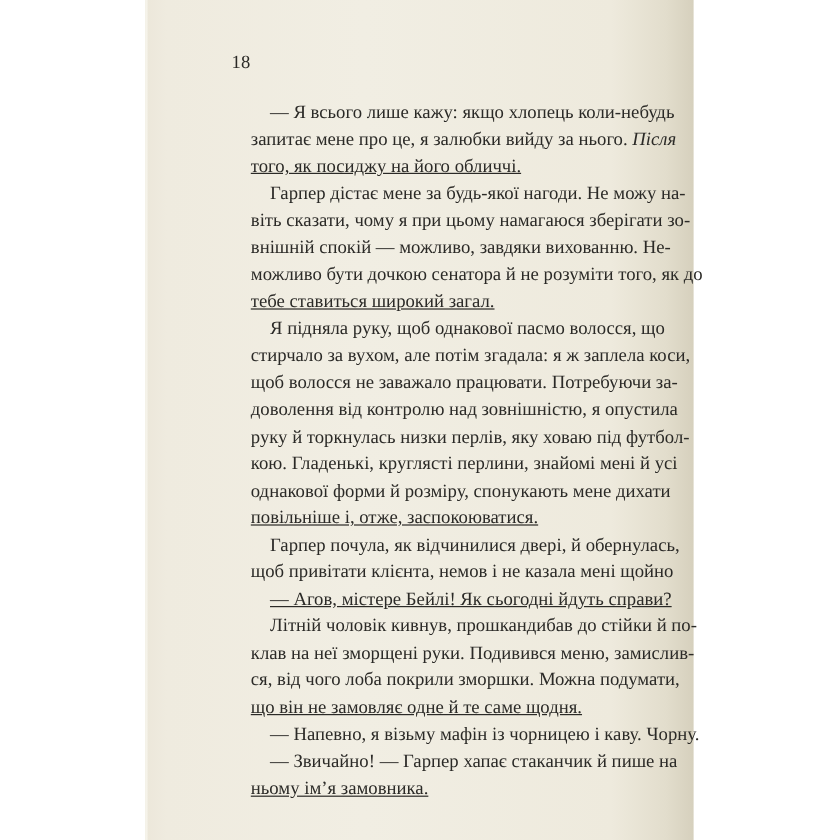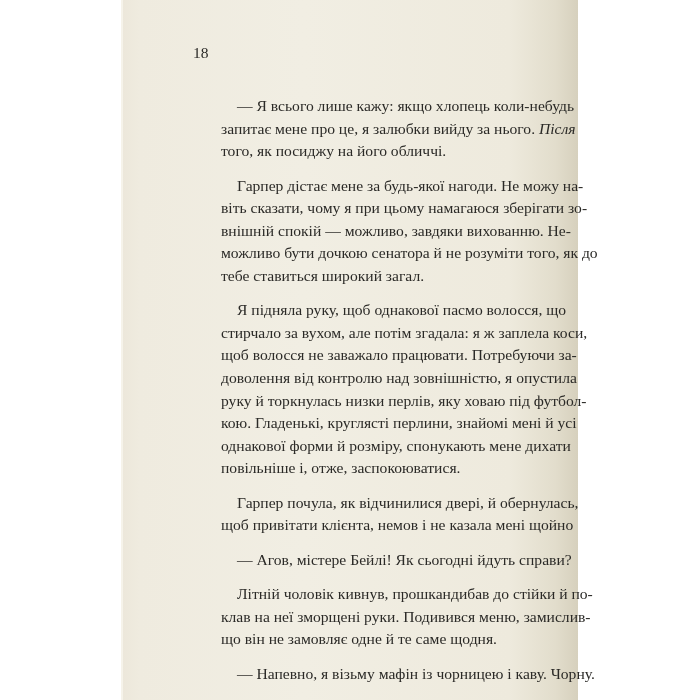--- a/index.html
+++ b/index.html
@@ -39,35 +39,36 @@
       top: 83px;
       width: 344px;
       font-family: "Liberation Serif", "DejaVu Serif", serif;
       font-size: 15.6px;
       line-height: 22.55px;
       color: #2b2a27;
       text-align: justify;
       hyphens: manual;
     }
     .para {
-      margin: 12px;
+      margin: 0;
       text-indent: 16px;
       text-align: justify;
       text-align-last: left;
     }
     .line {
       display: block;
       text-align: justify;
       text-align-last: justify;
       white-space: nowrap;
       height: 22.55px;
       overflow: visible;
     }
     .line.last {
       text-align-last: left;
+      text-decoration: underline;
     }
     .line.indent {
       padding-left: 16px;
     }
     em { }
   </style>
 </head>
 <body>
 
 <div class="stage">
@@ -107,20 +108,21 @@
         <span class="line">щоб привітати клієнта, немов і не казала мені щойно</span>
       </div>
 
       <div class="para">
         <span class="line indent last">— Агов, містере Бейлі! Як сьогодні йдуть справи?</span>
       </div>
 
       <div class="para">
         <span class="line indent">Літній чоловік кивнув, прошкандибав до стійки й по-</span>
         <span class="line">клав на неї зморщені руки. Подивився меню, замислив-</span>
+        <span class="line">ся, від чого лоба покрили зморшки. Можна подумати,</span>
         <span class="line last">що він не замовляє одне й те саме щодня.</span>
       </div>
 
       <div class="para">
         <span class="line indent">— Напевно, я візьму мафін із чорницею і каву. Чорну.</span>
       </div>
 
       <div class="para">
         <span class="line indent">— Звичайно! — Гарпер хапає стаканчик й пише на</span>
         <span class="line last">ньому ім’я замовника.</span>

